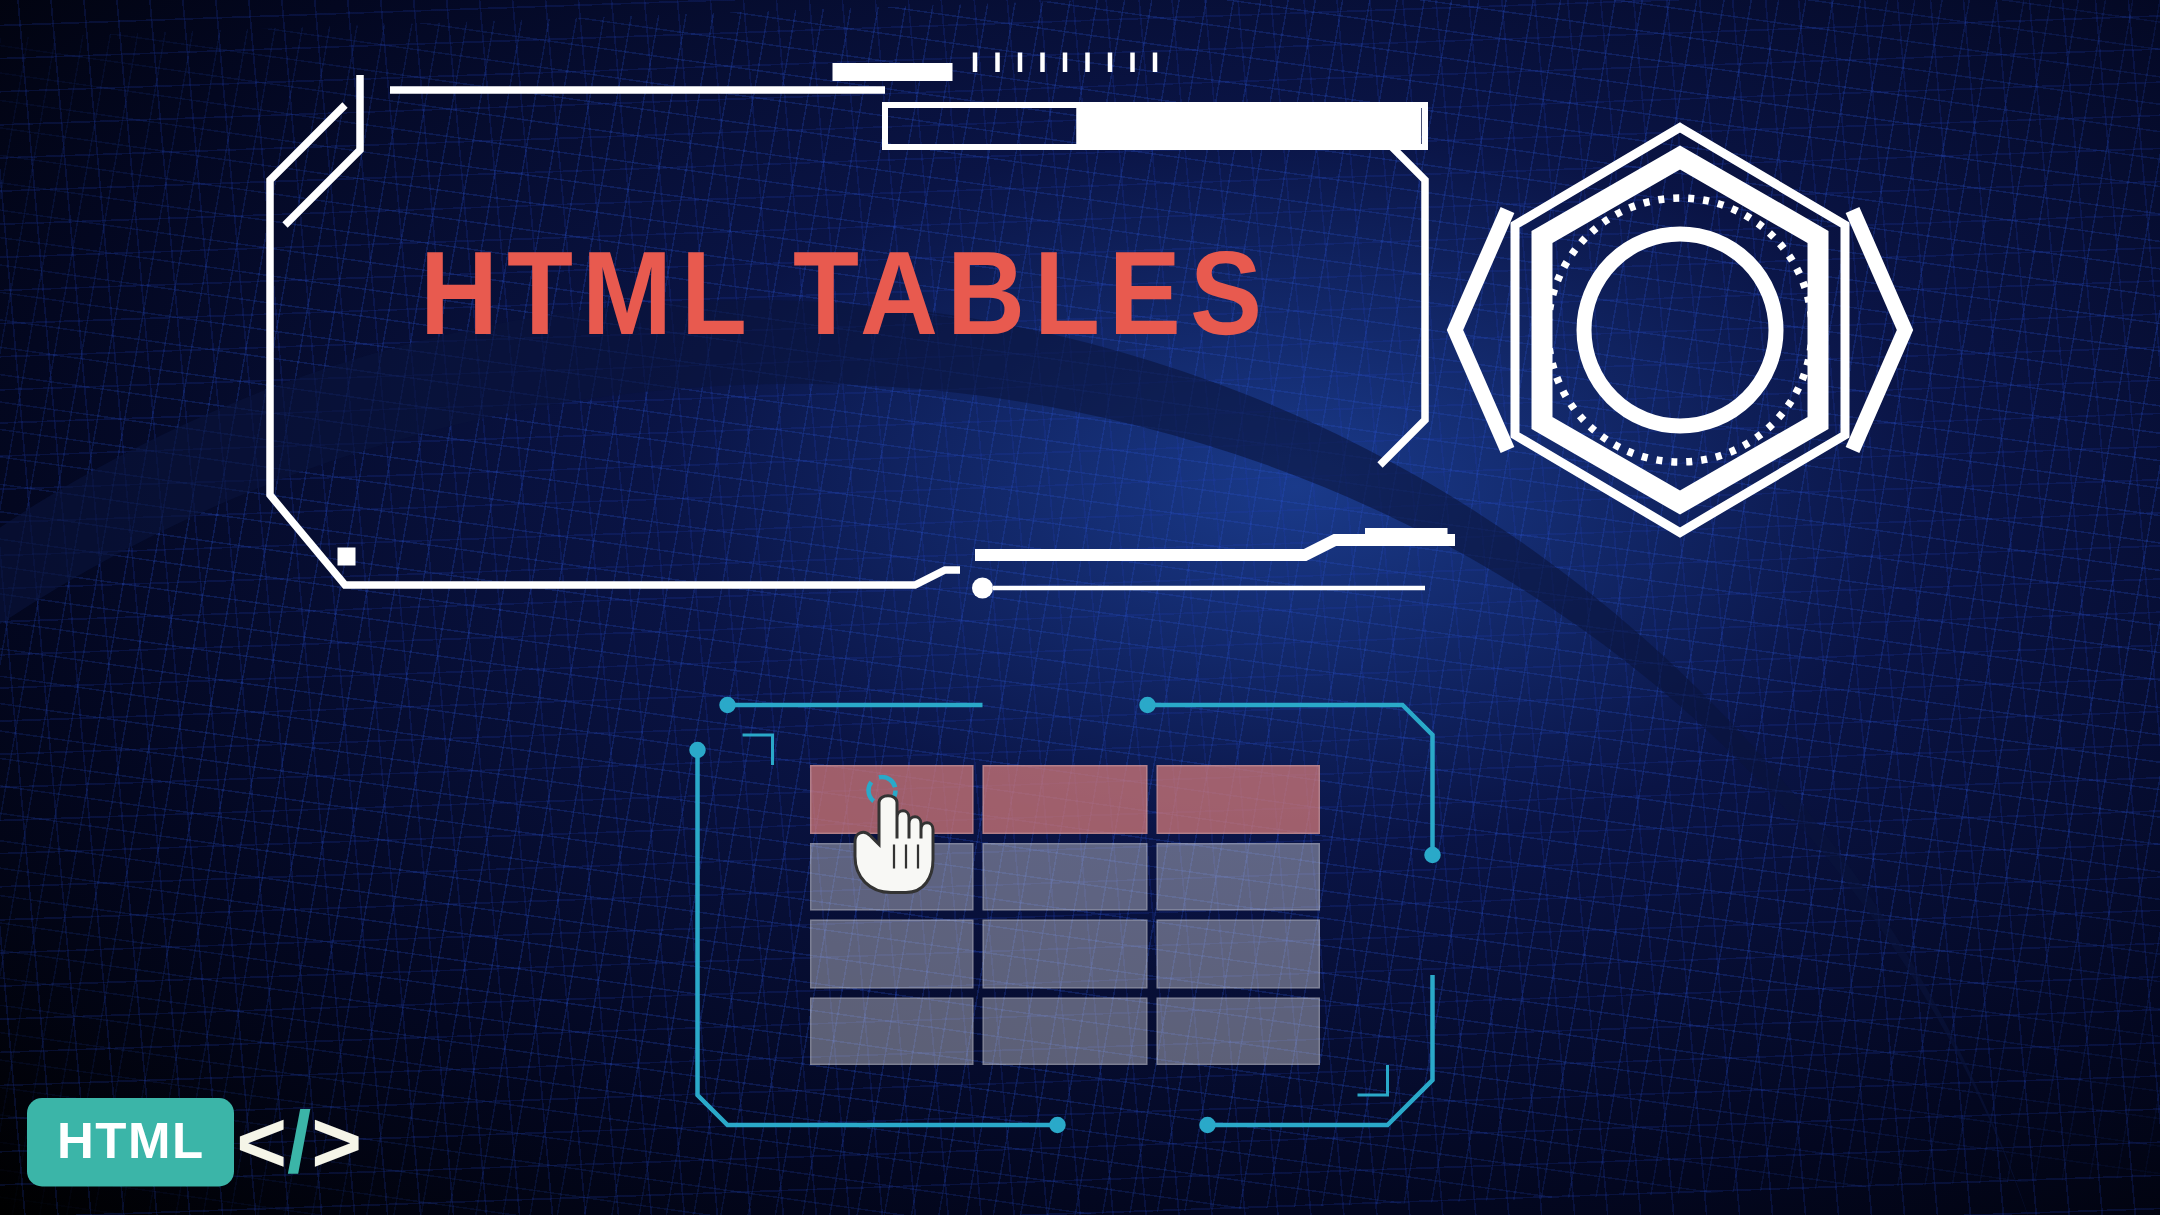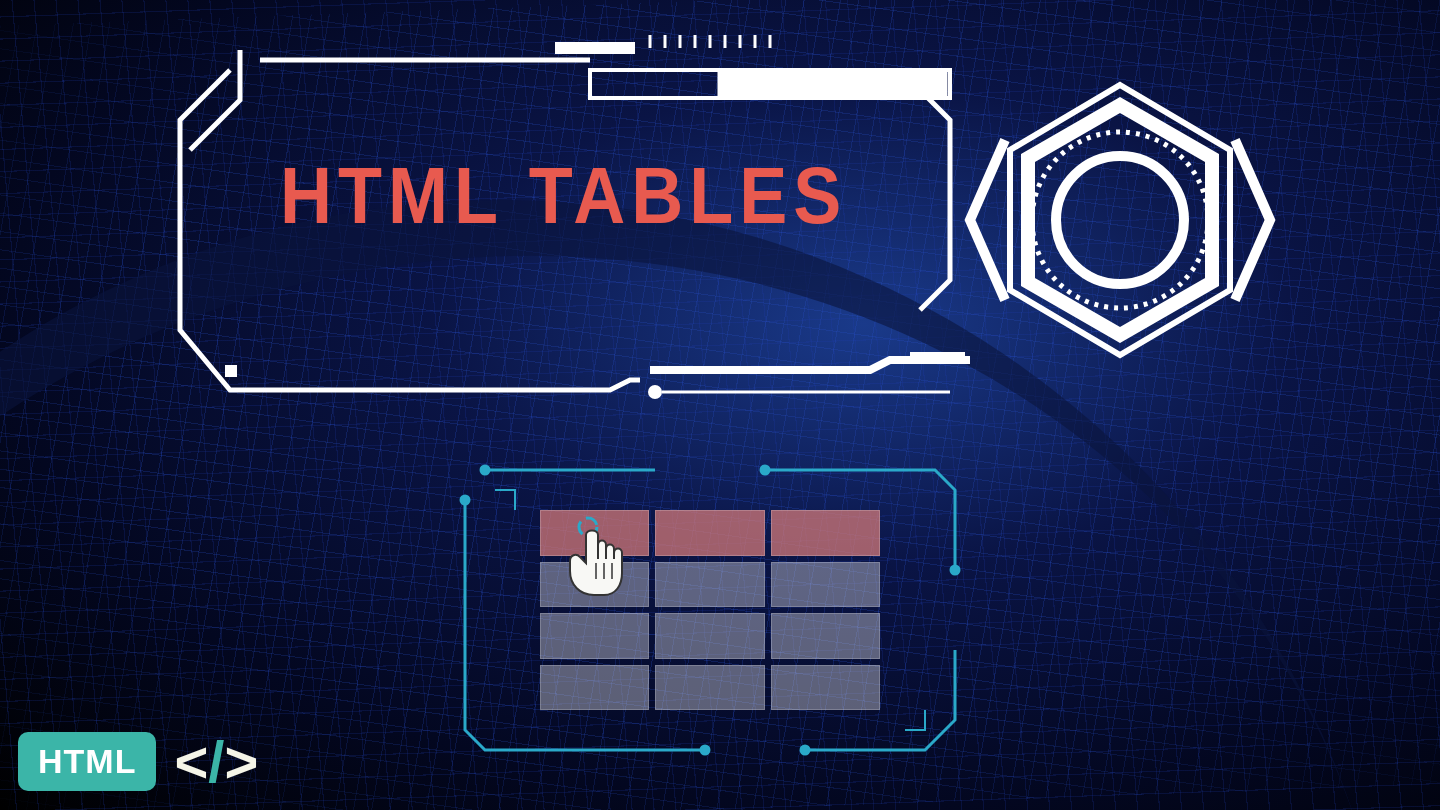--- a/index.html
+++ b/index.html
@@ -93,21 +93,21 @@
     left: 105px; top: 65px;
     width: 70px; height: 85px;
   }
 
   
   .badge {
     position: absolute;
     left: 18px; bottom: 15px;
     display: flex;
     align-items: center;
-    gap: 18px;
+    gap: 1px;
   }
   .badge .tag {
     background: #3bb5a8;
     color: #fff;
     font-weight: 900;
     font-size: 34px;
     padding: 10px 20px;
     border-radius: 10px;
     font-family: Arial, sans-serif;
     letter-spacing: 1px;

